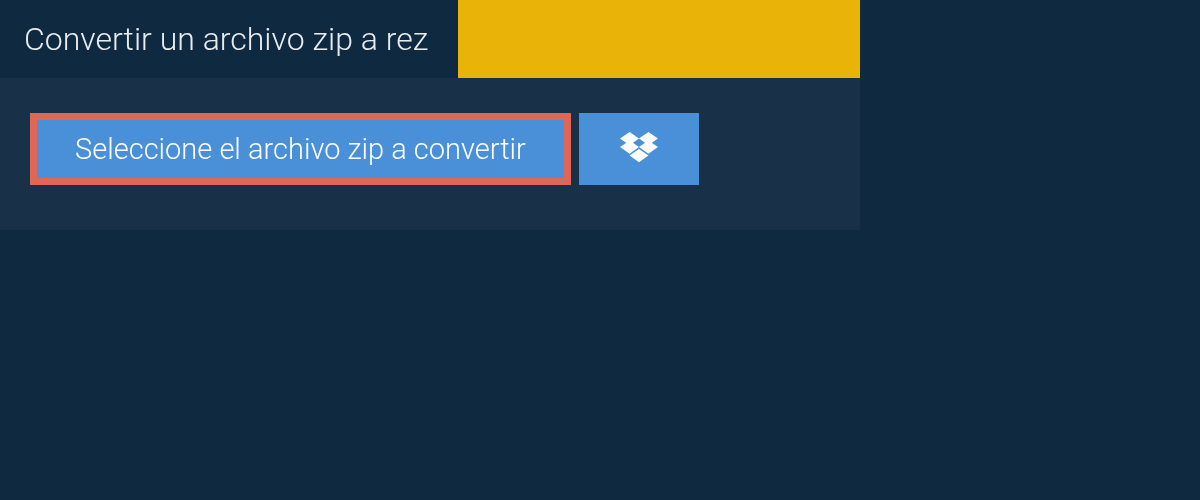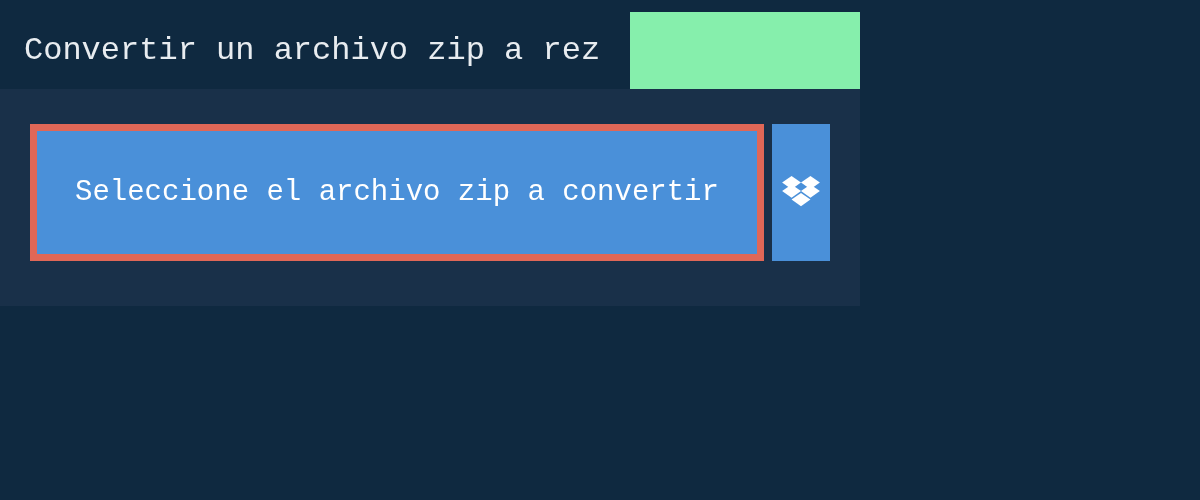--- a/index.html
+++ b/index.html
@@ -8,24 +8,23 @@
       box-sizing: border-box;
     }
     body {
       width: 1200px;
       height: 500px;
       background-color: #0f2940;
       font-family: -apple-system, BlinkMacSystemFont, "Segoe UI", Roboto, sans-serif;
       overflow: hidden;
     }
     .panel {
-      background-color: #86efac;
+      background-color: #eab308;
       width: 860px;
-      margin-top: 12px;
-      font-family: Liberation Mono, monospace;
+      margin-top: 0;
     }
     .tab-header {
       background-color: #0f2940;
       display: inline-block;
       padding: 20px 30px 20px 24px;
       color: #e8ecf0;
       font-size: 32px;
       font-weight: 300;
     }
     .content-area {
@@ -36,21 +35,21 @@
       display: flex;
       gap: 8px;
       align-items: stretch;
     }
     .select-button {
       background-color: #4a90d9;
       border: 7px solid #e06757;
       color: #ffffff;
       font-size: 29px;
       font-weight: 300;
-      padding: 45px 38px;
+      padding: 12px 38px;
       cursor: pointer;
       flex: 0 0 auto;
       text-align: center;
       display: flex;
       align-items: center;
       justify-content: center;
     }
     .dropbox-button {
       background-color: #4a90d9;
       width: 120px;

